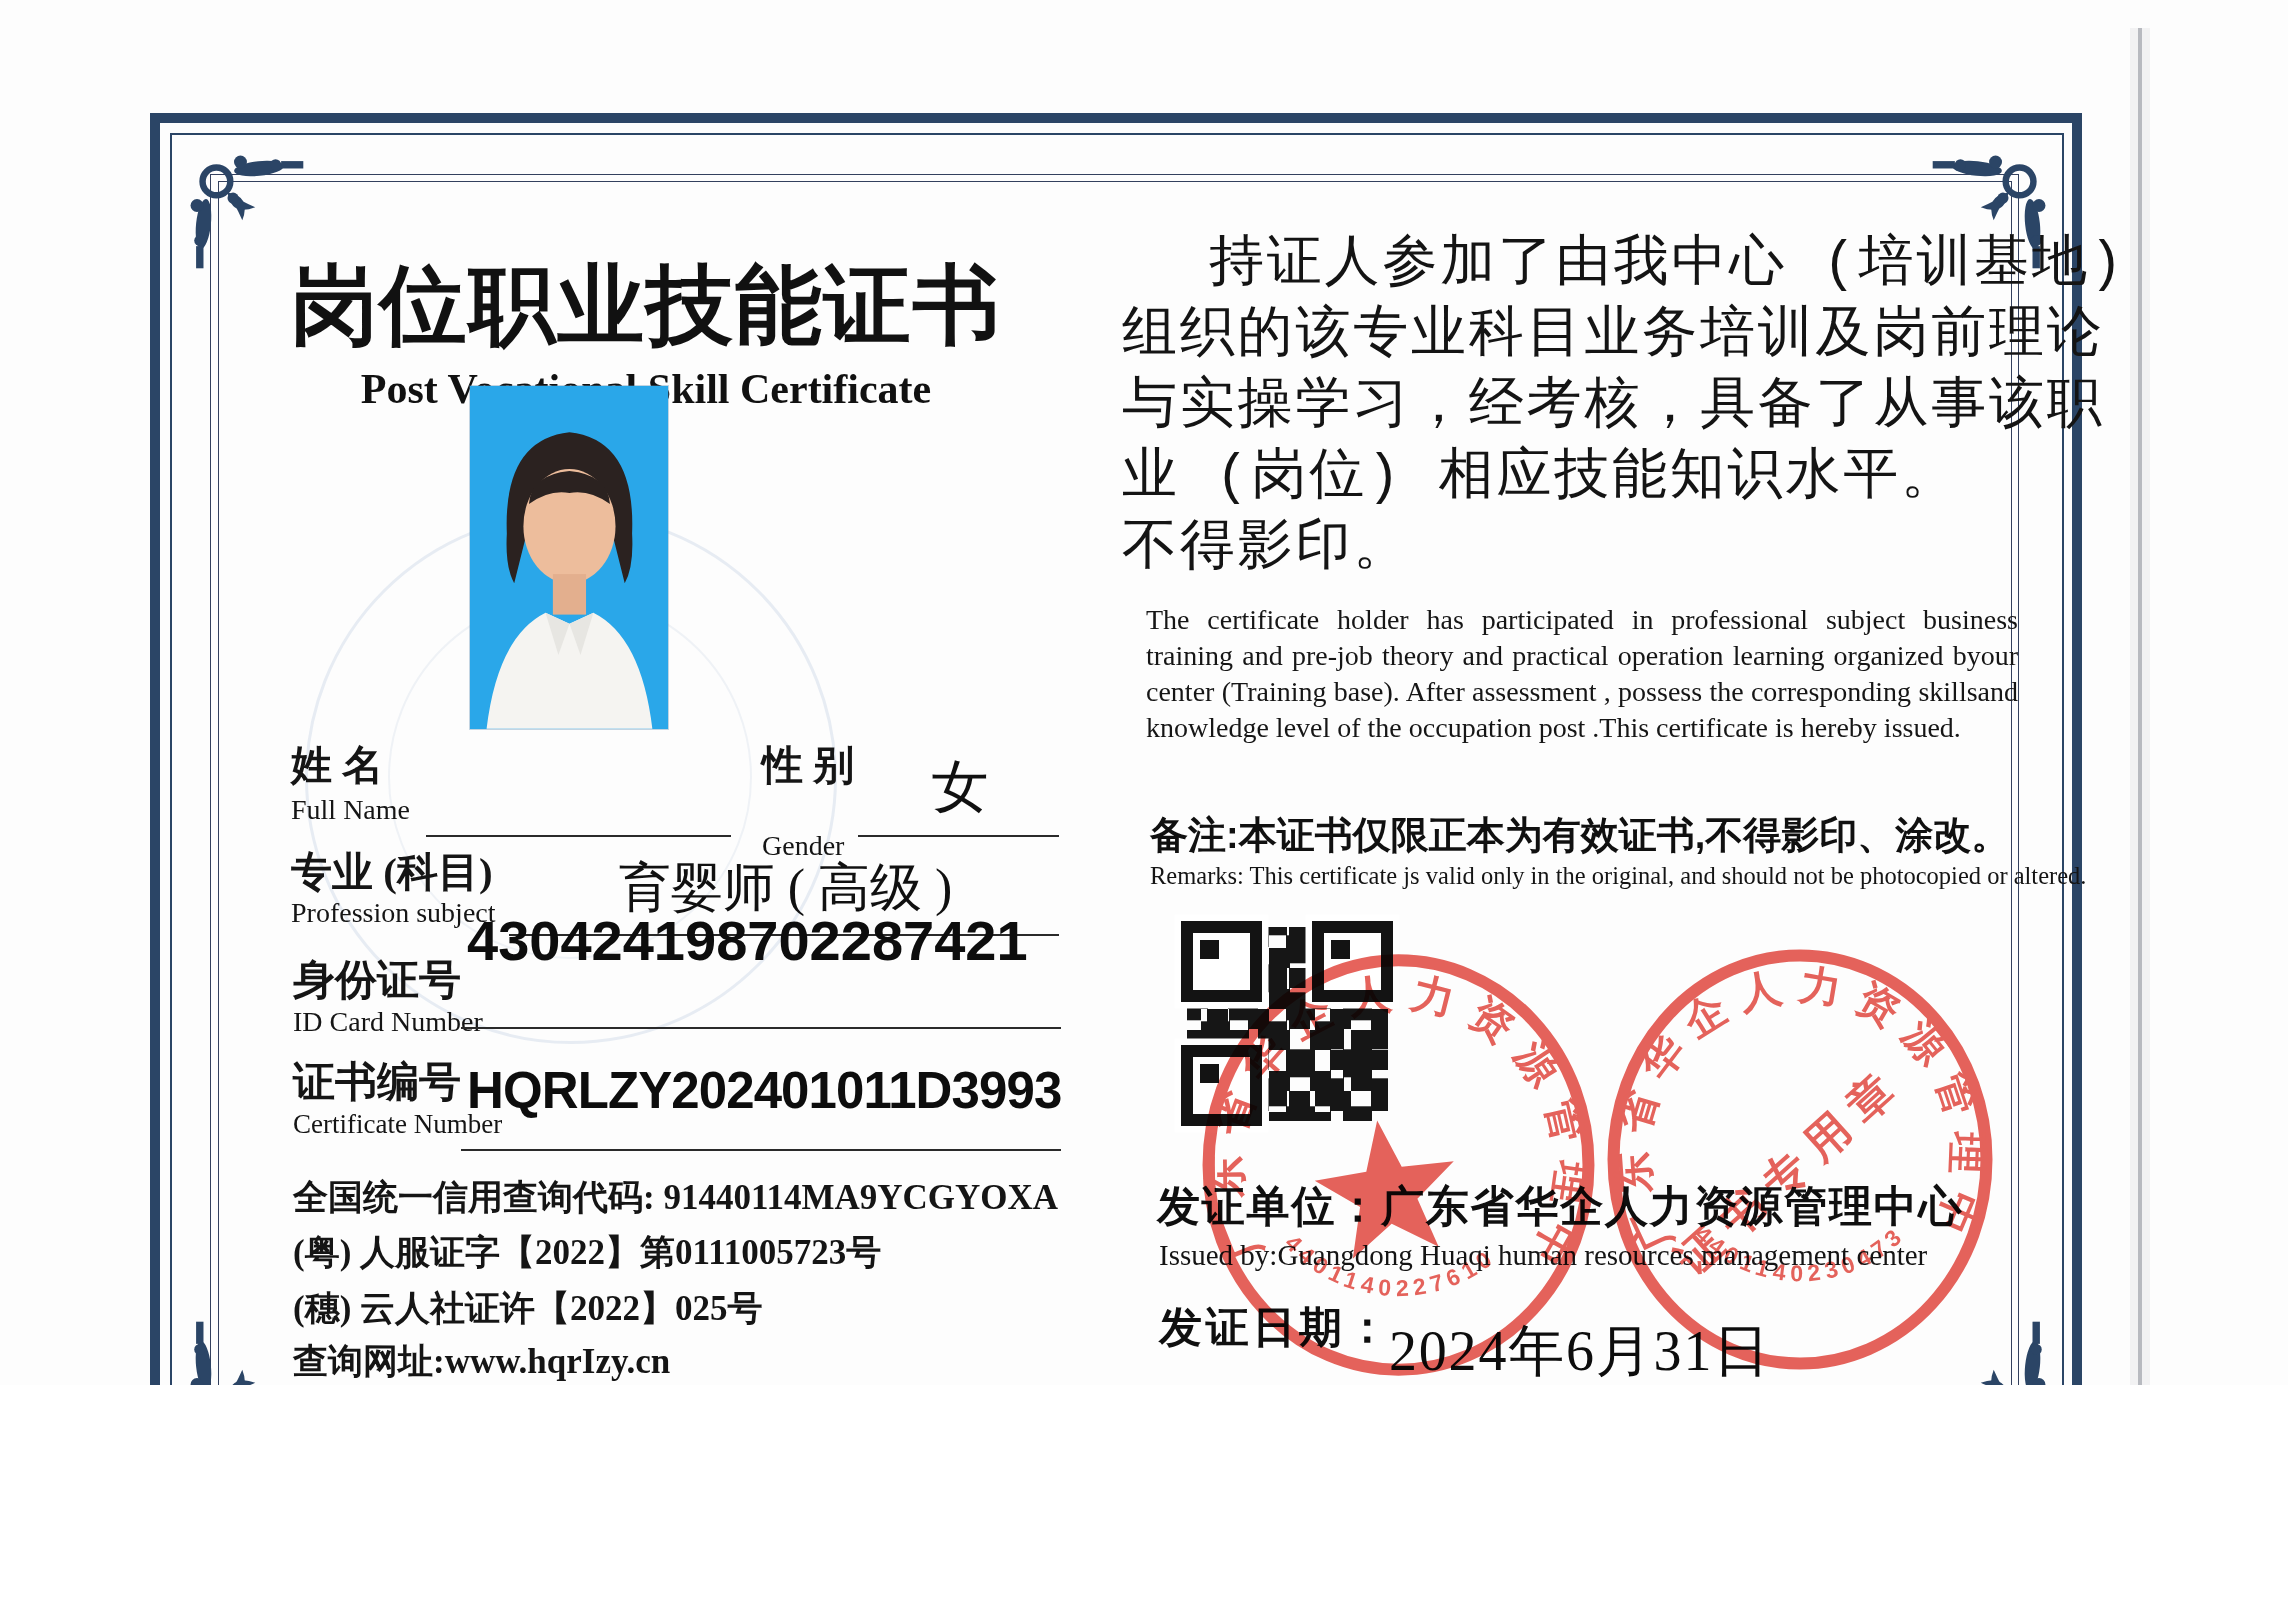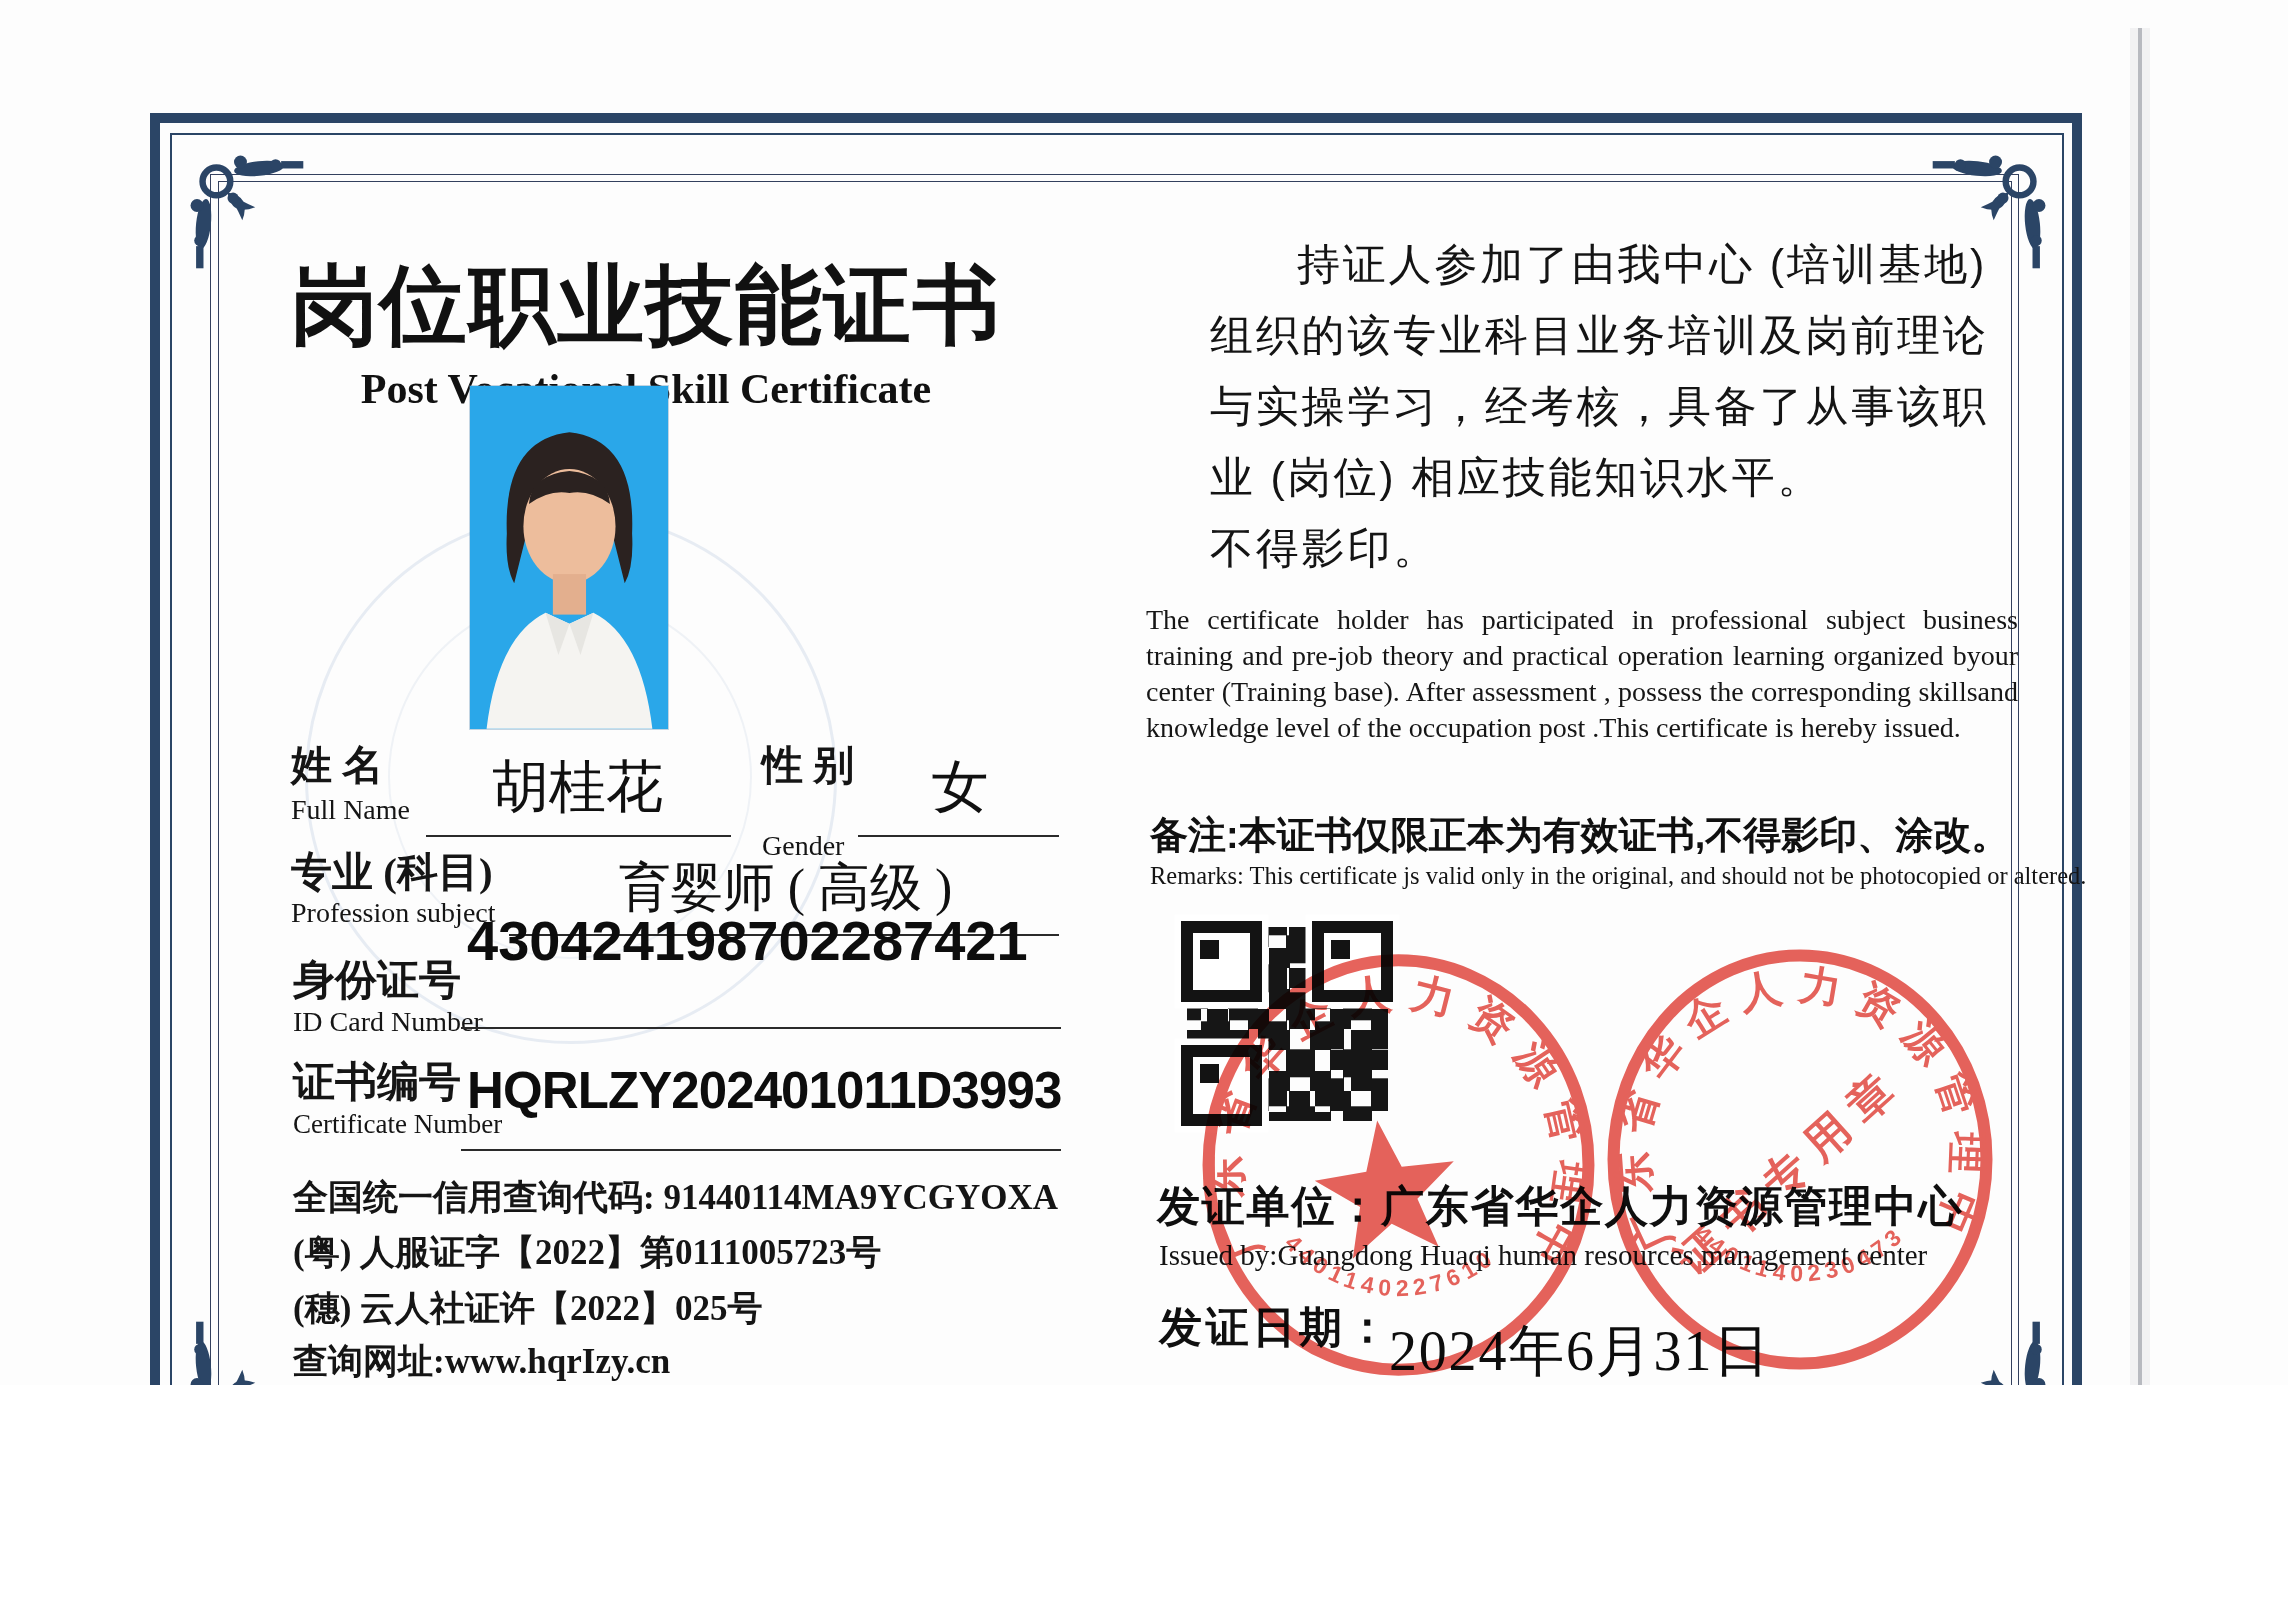--- a/index.html
+++ b/index.html
@@ -46,22 +46,22 @@
   
   .lab-zh{font-size:41px;font-weight:bold;font-family:"Liberation Serif",serif;color:#151515;}
   .lab-en{font-size:28px;font-family:"Liberation Serif",serif;color:#151515;}
   .val{font-family:"Liberation Serif",serif;color:#101010;}
   .uline{position:absolute;height:0;border-bottom:2.8px solid #2a2a2a;}
   .num-big{font-family:"Liberation Sans",sans-serif;font-weight:bold;color:#0d0d0d;white-space:nowrap;}
 
   .reg-line{font-size:35px;font-family:"Liberation Serif",serif;font-weight:bold;color:#151515;white-space:nowrap;}
 
   
-  .zh-par{left:1210px;top:229px;width:872px;font-size:43px;line-height:71px;
-          font-family:Liberation Sans, sans-serif;color:#141414;letter-spacing:2.8px;white-space:nowrap;}
+  .zh-par{left:1122px;top:229px;width:872px;font-size:55px;line-height:71px;
+          font-family:Liberation Mono, monospace;color:#141414;letter-spacing:2.8px;white-space:nowrap;}
   .zh-par .indent{padding-left:87px;}
   .en-par{left:1146px;top:602px;width:872px;font-size:28px;line-height:36px;
           font-family:"Liberation Serif",serif;text-align:justify;color:#161616;}
   .remark-zh{left:1150px;top:810px;width:877px;font-size:38px;font-weight:bold;
              font-family:Liberation Sans, sans-serif;white-space:nowrap;color:#101010;}
   .remark-en{left:1150px;top:862px;width:877px;font-size:24.5px;font-family:"Liberation Serif",serif;
              white-space:nowrap;color:#141414;}
 
   .issuer-zh{left:1157px;top:1178px;font-size:43px;font-weight:bold;font-family:"Liberation Serif",serif;
              letter-spacing:1.8px;white-space:nowrap;color:#0f0f0f;}
@@ -148,21 +148,20 @@
       <path d="M64 128 Q86 112 108 116 Q130 112 152 128 Q150 96 108 92 Q66 96 64 128 Z" fill="#2b2220"></path>
       <rect x="90" y="204" width="36" height="44" fill="#e3af8e"></rect>
       <path d="M18 372 Q30 272 82 246 L108 258 L134 246 Q186 272 198 372 Z" fill="#f5f4f1"></path>
       <path d="M82 246 L108 258 L96 292 Z" fill="#e7e6e2"></path>
       <path d="M134 246 L108 258 L120 292 Z" fill="#e7e6e2"></path>
     </svg>
   </div>
 
   <div class="abs lab-zh" style="left:291px;top:738px;">姓 名</div>
   <div class="abs lab-en" style="left:291px;top:794px;">Full Name</div>
-  <div class="abs val center" style="left:430px;top:749px;width:295px;font-size:57px;">胡桂花</div>
   <div class="uline" style="left:426px;top:835px;width:305px;"></div>
 
   <div class="abs lab-zh" style="left:762px;top:738px;">性 别</div>
   <div class="abs lab-en" style="left:762px;top:830px;">Gender</div>
   <div class="abs val center" style="left:863px;top:749px;width:194px;font-size:57px;">女</div>
   <div class="uline" style="left:858px;top:835px;width:201px;"></div>
 
   <div class="abs lab-zh" style="left:291px;top:845px;">专业 (科目)</div>
   <div class="abs lab-en" style="left:291px;top:897px;">Profession subject</div>
   <div class="abs val center" style="left:513px;top:853px;width:545px;font-size:52px;">育婴师 ( 高级 )</div>

